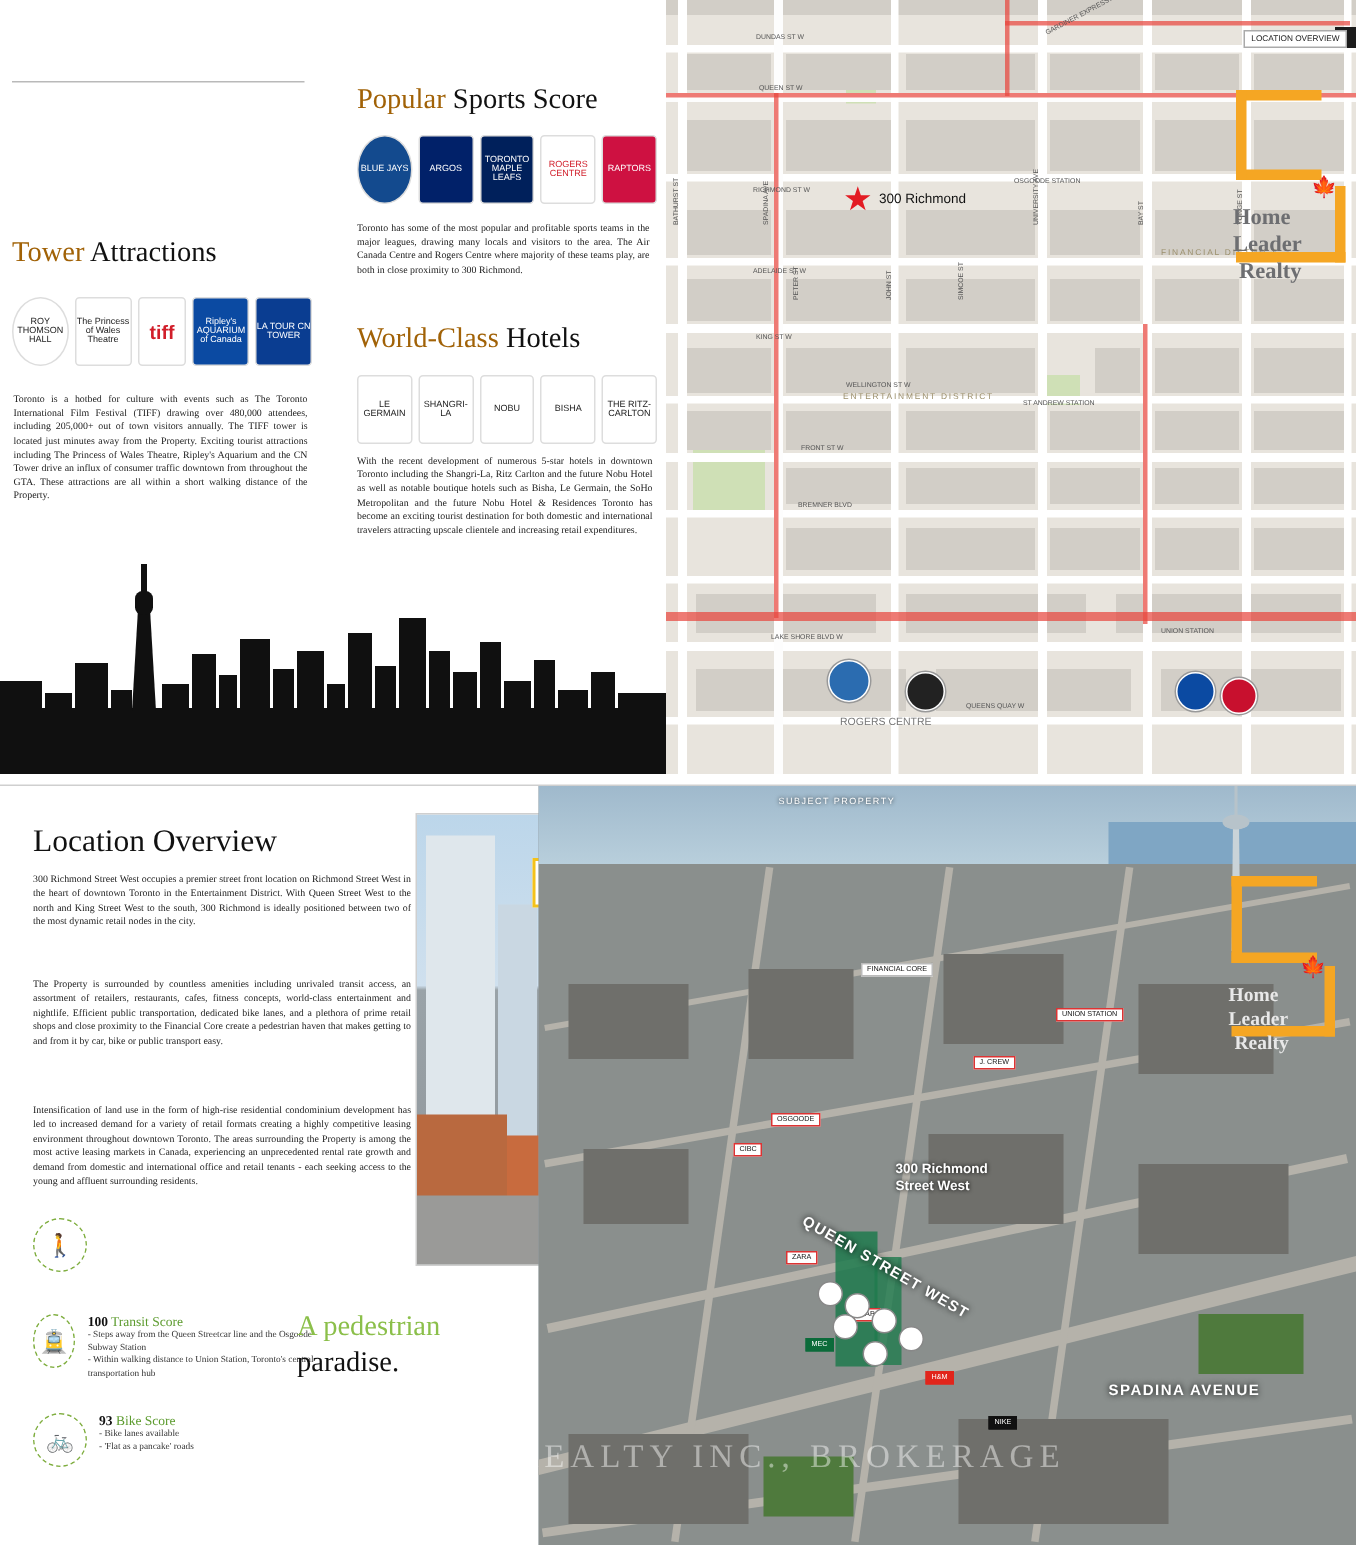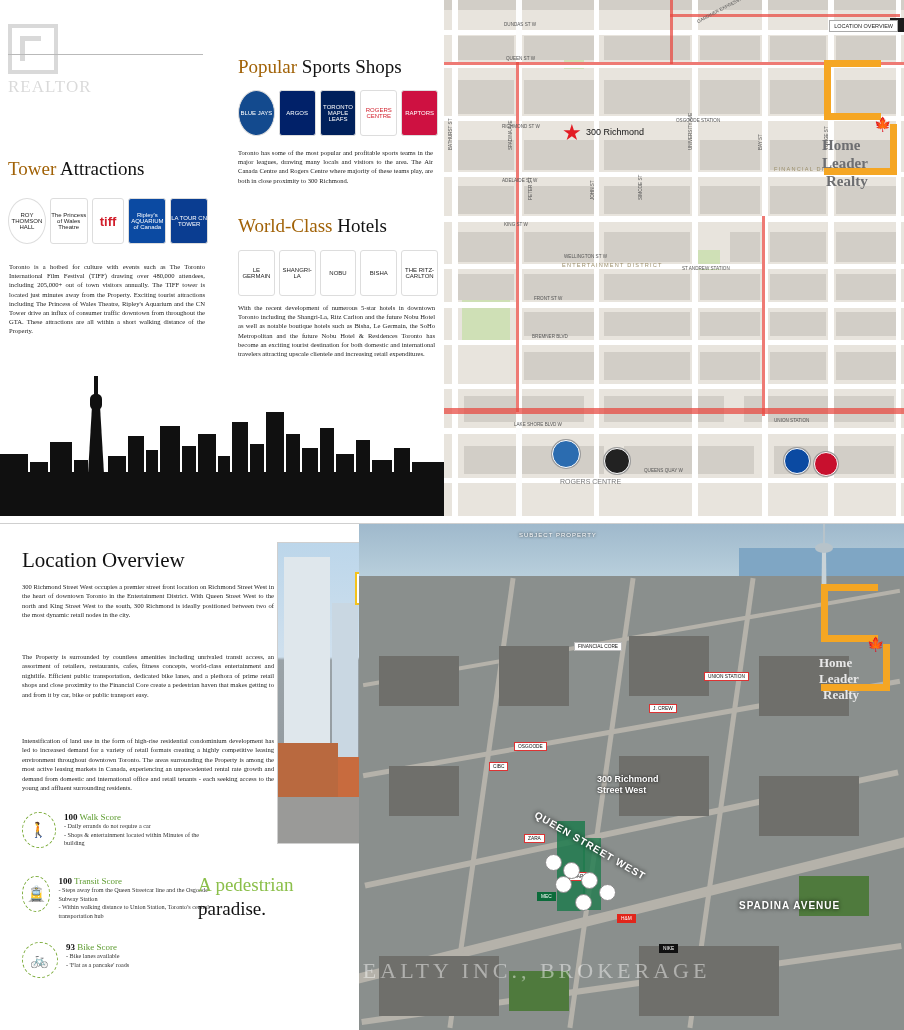--- a/index.html
+++ b/index.html
@@ -107,43 +107,39 @@
 </style>
 </head>
 <body>
 
 <div class="page">
 
   <div class="top-panel">
 
     <div class="top-left">
 
-      <div class="realtor-wm">
-        <div class="realtor-box"></div>
-        <div class="realtor-txt">REALTOR</div>
-      </div>
 
       <div class="hdr1">
         <span class="ul"></span>
       </div>
 
       <div class="sec-title major-title">
         <span class="hl">Tower</span><span> Attractions</span>
       </div>
       <div class="attr-logos">
         <div class="logo circ">ROY THOMSON HALL</div>
         <div class="logo w1">The Princess of Wales Theatre</div>
         <div class="logo w2" style="color:#d11e2a;font-weight:bold;font-size:13px;">tiff</div>
         <div class="logo w1" style="background:#0b4aa2;color:#fff;">Ripley's AQUARIUM of Canada</div>
         <div class="logo w1" style="background:#0a3d91;color:#fff;">LA TOUR CN TOWER</div>
       </div>
       <div class="body-txt major-txt">Toronto is a hotbed for culture with events such as The Toronto International Film Festival (TIFF) drawing over 480,000 attendees, including 205,000+ out of town visitors annually. The TIFF tower is located just minutes away from the Property. Exciting tourist attractions including The Princess of Wales Theatre, Ripley's Aquarium and the CN Tower drive an influx of consumer traffic downtown from throughout the GTA. These attractions are all within a short walking distance of the Property.</div>
 
       <div class="sec-title sports-title">
-        <span class="hl">Popular</span><span> Sports Shops</span>
+        <span class="hl">Popular</span><span> Sports Score</span>
       </div>
       <div class="sports-logos">
         <div class="logo circ" style="background:#134a8e;color:#fff;">BLUE JAYS</div>
         <div class="logo w1" style="background:#012169;color:#fff;">ARGOS</div>
         <div class="logo w1" style="background:#00205b;color:#fff;">TORONTO MAPLE LEAFS</div>
         <div class="logo w1" style="color:#d11e2a;">ROGERS CENTRE</div>
         <div class="logo w1" style="background:#ce1141;color:#fff;">RAPTORS</div>
       </div>
       <div class="body-txt sports-txt">Toronto has some of the most popular and profitable sports teams in the major leagues, drawing many locals and visitors to the area. The Air Canada Centre and Rogers Centre where majority of these teams play, are both in close proximity to 300 Richmond.</div>
 
@@ -331,28 +327,20 @@
   <div class="bottom-panel">
 
     <div class="loc-title">Location Overview</div>
 
     <div class="loc-p" style="left:22px;top:58px;">300 Richmond Street West occupies a premier street front location on Richmond Street West in the heart of downtown Toronto in the Entertainment District. With Queen Street West to the north and King Street West to the south, 300 Richmond is ideally positioned between two of the most dynamic retail nodes in the city.</div>
     <div class="loc-p" style="left:22px;top:128px;">The Property is surrounded by countless amenities including unrivaled transit access, an assortment of retailers, restaurants, cafes, fitness concepts, world-class entertainment and nightlife. Efficient public transportation, dedicated bike lanes, and a plethora of prime retail shops and close proximity to the Financial Core create a pedestrian haven that makes getting to and from it by car, bike or public transport easy.</div>
     <div class="loc-p" style="left:22px;top:212px;">Intensification of land use in the form of high-rise residential condominium development has led to increased demand for a variety of retail formats creating a highly competitive leasing environment throughout downtown Toronto. The areas surrounding the Property is among the most active leasing markets in Canada, experiencing an unprecedented rental rate growth and demand from domestic and international office and retail tenants - each seeking access to the young and affluent surrounding residents.</div>
 
     <div class="score" style="left:22px;top:288px;width:190px;">
       <div class="score-badge">🚶</div>
-      <div>
-        <div class="score-head">
-          <b>100</b>
-          <span>Walk Score</span>
-        </div>
-        <div class="score-li">- <span>Daily errands do not require a car</span></div>
-        <div class="score-li">- <span>Shops &amp; entertainment located within Minutes of the building</span></div>
-      </div>
     </div>
 
     <div class="score" style="left:22px;top:352px;width:190px;">
       <div class="score-badge">🚊</div>
       <div>
         <div class="score-head">
           <b>100</b>
           <span>Transit Score</span>
         </div>
         <div class="score-li">- <span>Steps away from the Queen Streetcar line and the Osgoode Subway Station</span></div>
@@ -416,21 +404,21 @@
 
       <div class="a-prop"></div>
       <div class="a-prop2"></div>
     </div>
 
     <div class="subject-prop">SUBJECT PROPERTY</div>
     <div class="prop-label" style="white-space:pre-line;">300 Richmond
 Street West</div>
 
     <div class="street-name" style="left:168px;top:316px;transform:rotate(30deg);">QUEEN STREET WEST</div>
-    <div class="street-name" style="left:380px;top:376px;">SPADINA AVENUE</div>
+    <div class="street-name" style="left:380px;top:398px;">SPADINA AVENUE</div>
 
     <div class="a-label plain" style="left:215px;top:118px;">FINANCIAL CORE</div>
     <div class="a-label" style="left:345px;top:148px;">UNION STATION</div>
     <div class="a-label" style="left:290px;top:180px;">J. CREW</div>
     <div class="a-label" style="left:155px;top:218px;">OSGOODE</div>
     <div class="a-label" style="left:130px;top:238px;">CIBC</div>
     <div class="a-label" style="left:165px;top:310px;">ZARA</div>
     <div class="a-label" style="left:210px;top:348px;">GAP</div>
     <div class="a-label" style="left:178px;top:368px;background:#0b6b3a;color:#fff;border-color:#0b6b3a;">MEC</div>
     <div class="a-label" style="left:258px;top:390px;background:#e1251b;color:#fff;border-color:#e1251b;">H&amp;M</div>

